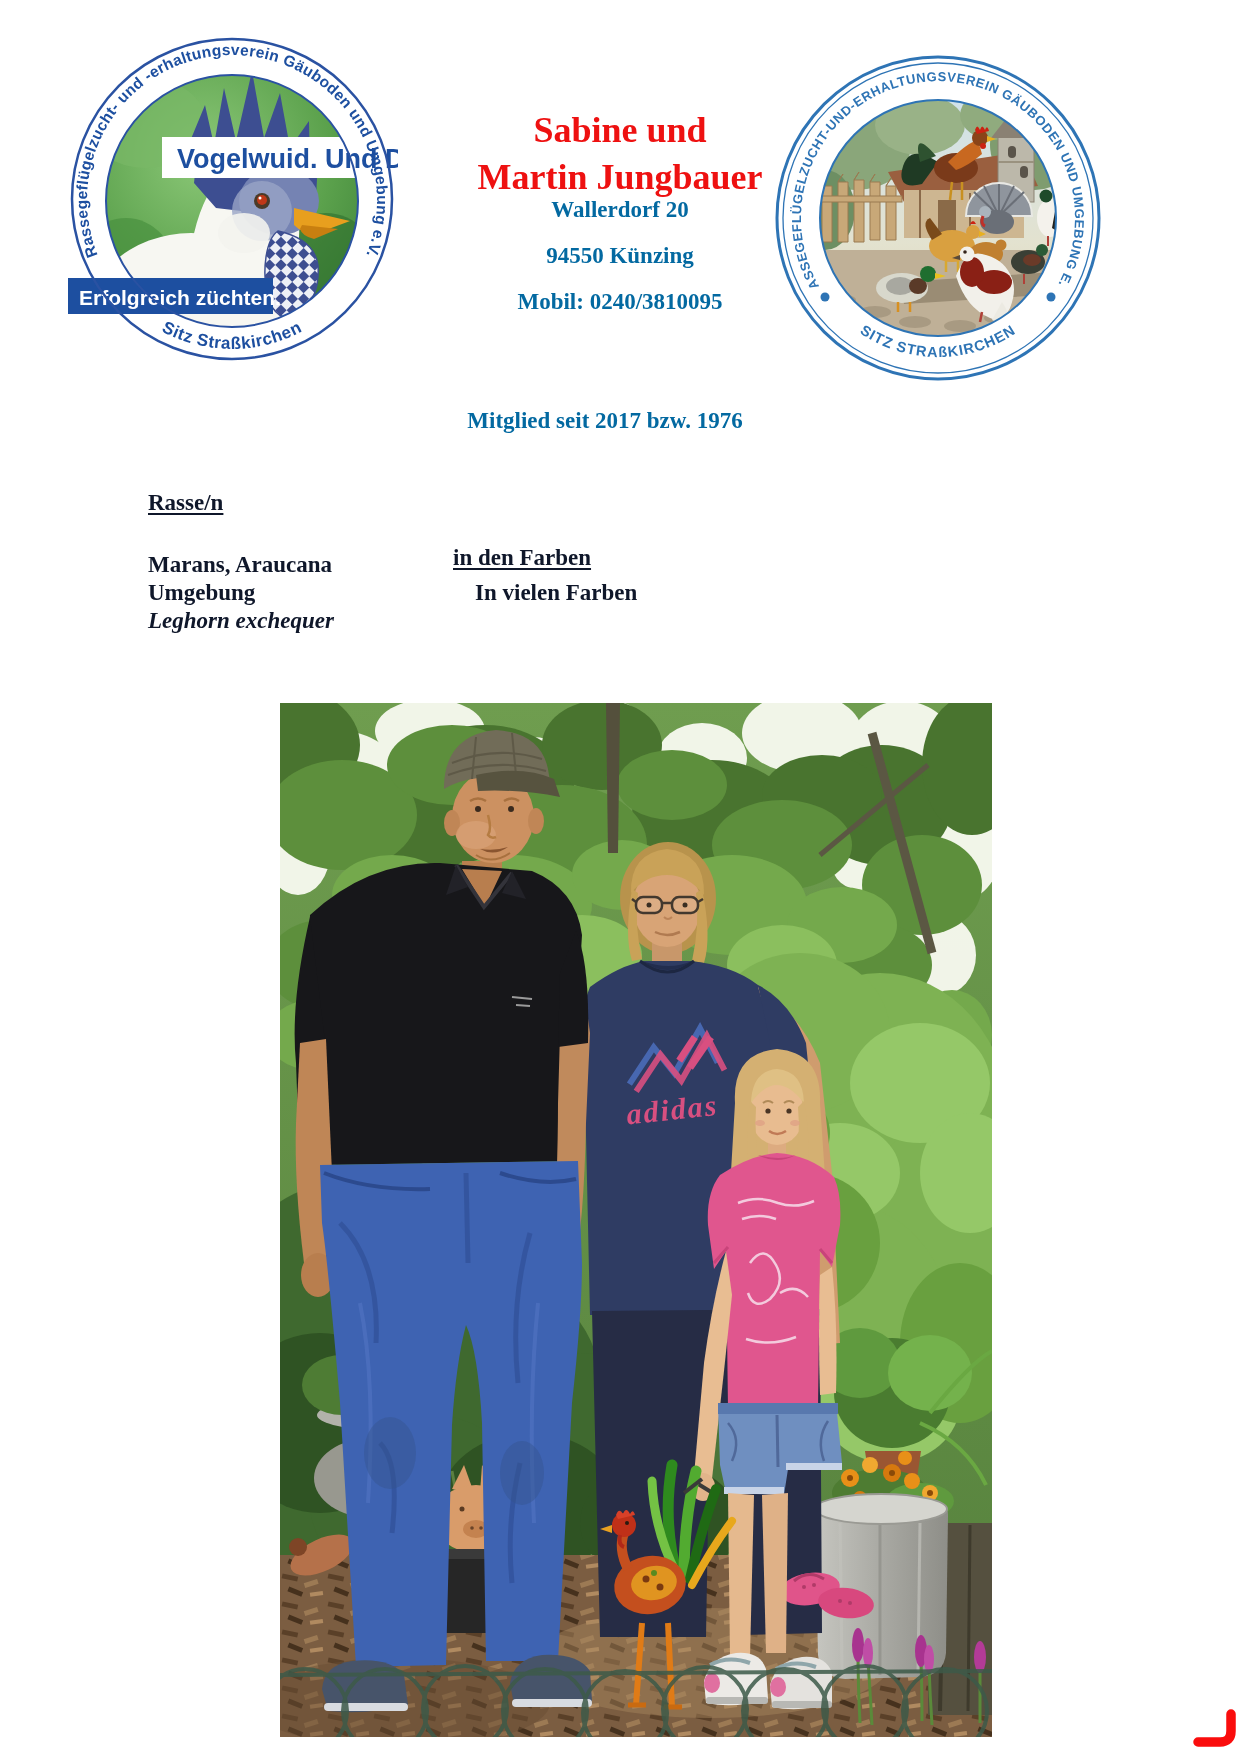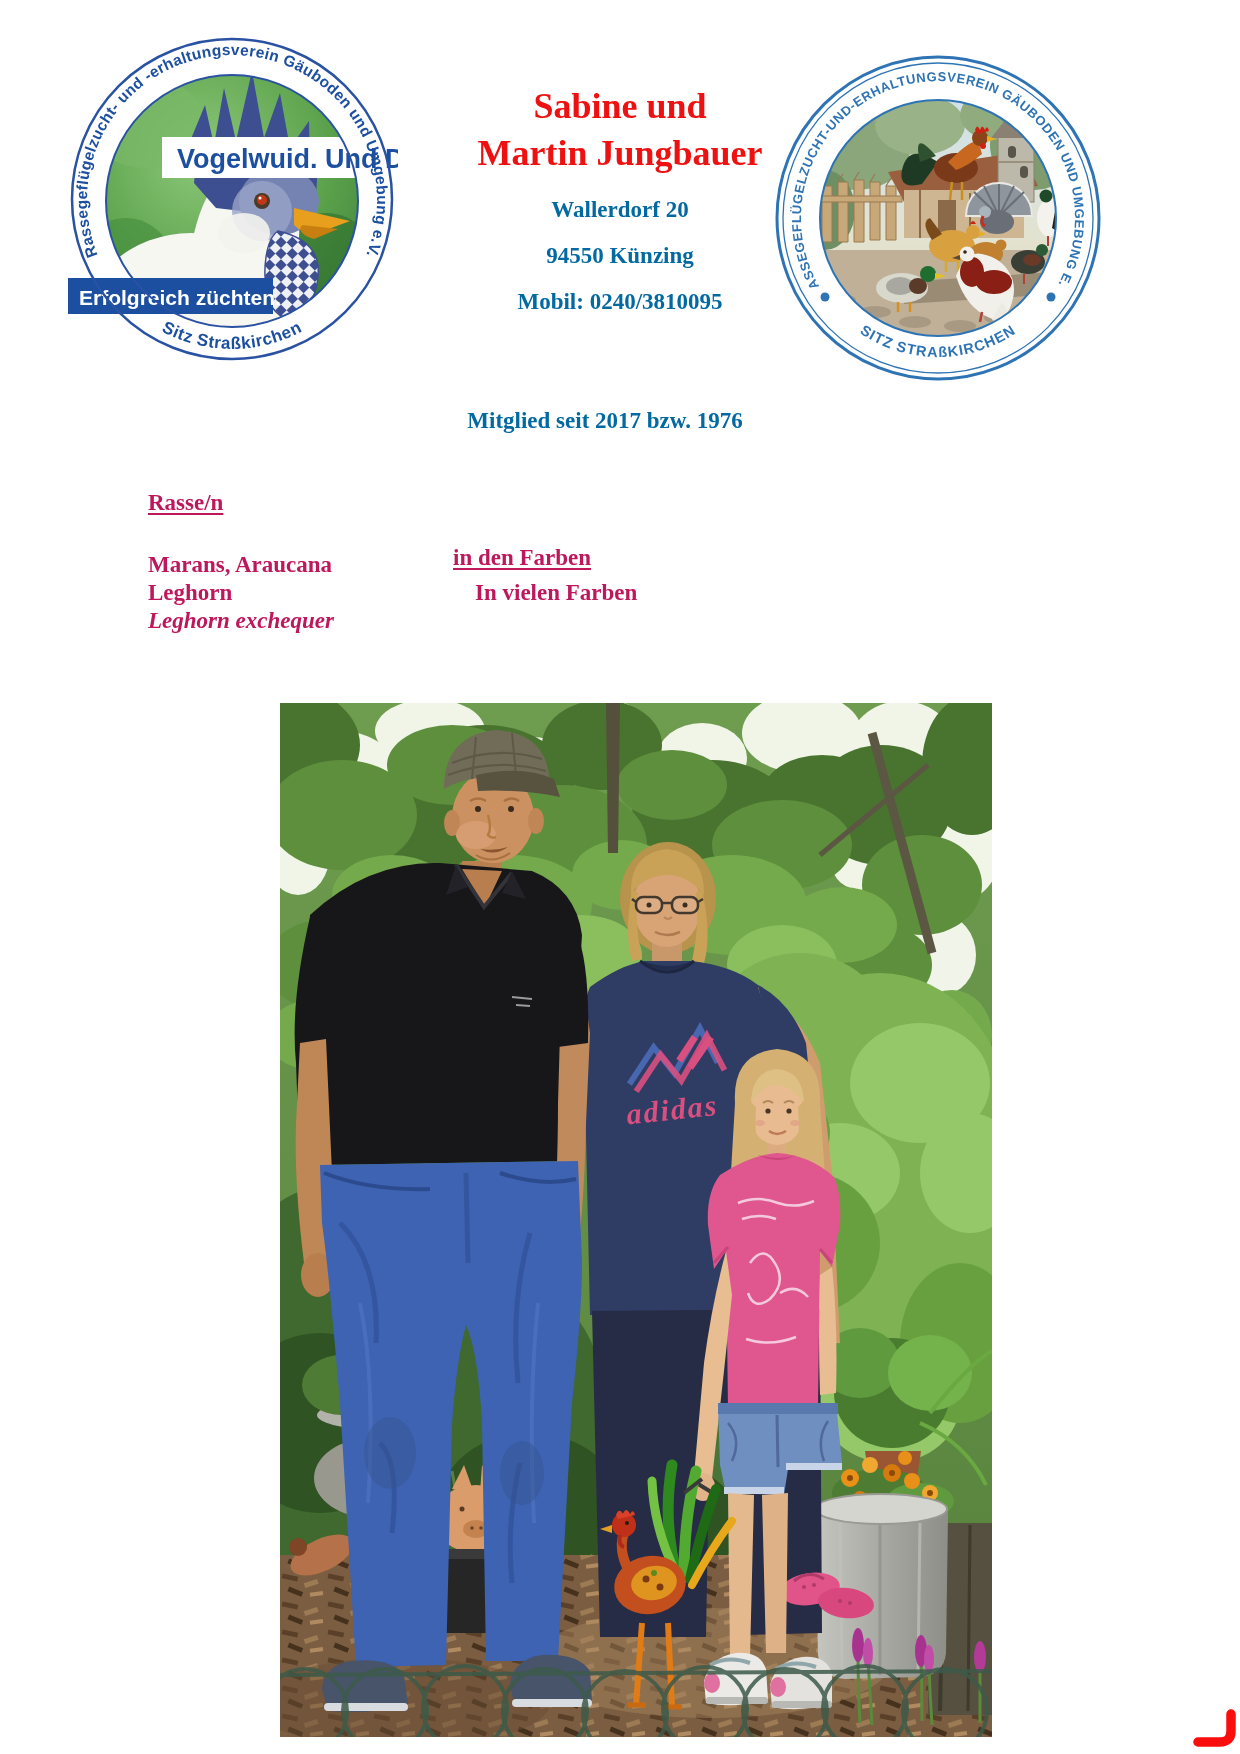--- a/index.html
+++ b/index.html
@@ -1,22 +1,22 @@
 <!DOCTYPE html>
 <html><head>
 <meta charset="utf-8">
 <style>
   html,body{margin:0;padding:0;background:#888;}
   .page{position:relative;width:1240px;height:1754px;background:#ffffff;margin:0 auto;
         font-family:"Liberation Serif", serif;overflow:hidden;}
   .abs{position:absolute;}
   .ctr{width:430px;left:405px;text-align:center;font-weight:bold;color:#0369a1;}
-  .name-line{font-size:36px;line-height:1.0;color:#ee1111;}
+  .name-line{font-size:36px;line-height:1.0;color:#ee1111;margin-top:24px;}
   .addr-line{font-size:23px;}
-  .breed{font-size:23px;font-weight:bold;color:#be185d;}
+  .breed{font-size:23px;font-weight:bold;color:#0f172a;}
   .u{text-decoration:underline;text-underline-offset:3px;}
   svg text{font-family:"Liberation Sans", sans-serif;}
   .serif-text{font-family:"Liberation Serif", serif !important;}
 </style>
 </head>
 <body>
 
 <div class="page">
 
   <svg class="abs" style="left:66px;top:33px;" width="332" height="332" viewBox="0 0 332 332">
@@ -229,21 +229,21 @@
     <text font-size="14.5" font-weight="bold" fill="#2e74b5" letter-spacing="1">
       <textPath href="#arcBotR" startOffset="50%" text-anchor="middle">SITZ STRAßKIRCHEN</textPath>
     </text>
     <circle cx="55" cy="247" r="4.5" fill="#2e74b5"></circle>
     <circle cx="281" cy="247" r="4.5" fill="#2e74b5"></circle>
   </svg>
 
   <div class="abs breed u" style="left:148px;top:490px;">Rasse/n</div>
   <div class="abs breed u" style="left:453px;top:521px;margin-top:24px;">in den Farben</div>
   <div class="abs breed" style="left:148px;top:552px;">Marans, Araucana</div>
-  <div class="abs breed" style="left:148px;top:580px;">Leghorn</div>
+  <div class="abs breed" style="left:148px;top:580px;">Umgebung</div>
   <div class="abs breed" style="left:148px;top:608px;font-style:italic;">Leghorn exchequer</div>
   <div class="abs breed" style="left:453px;top:580px;margin-left:22px;">In vielen Farben</div>
 
   <svg class="abs" style="left:280px;top:703px;" width="712" height="1034" viewBox="0 0 712 1034">
     <defs>
       <linearGradient id="leafBG" x1="0" y1="0" x2="0" y2="1">
         <stop offset="0%" stop-color="#6f9d4f"></stop>
           <stop offset="100%" stop-color="#55803c"></stop>
       </linearGradient>
       <linearGradient id="zinc" x1="0" y1="0" x2="1" y2="0">

